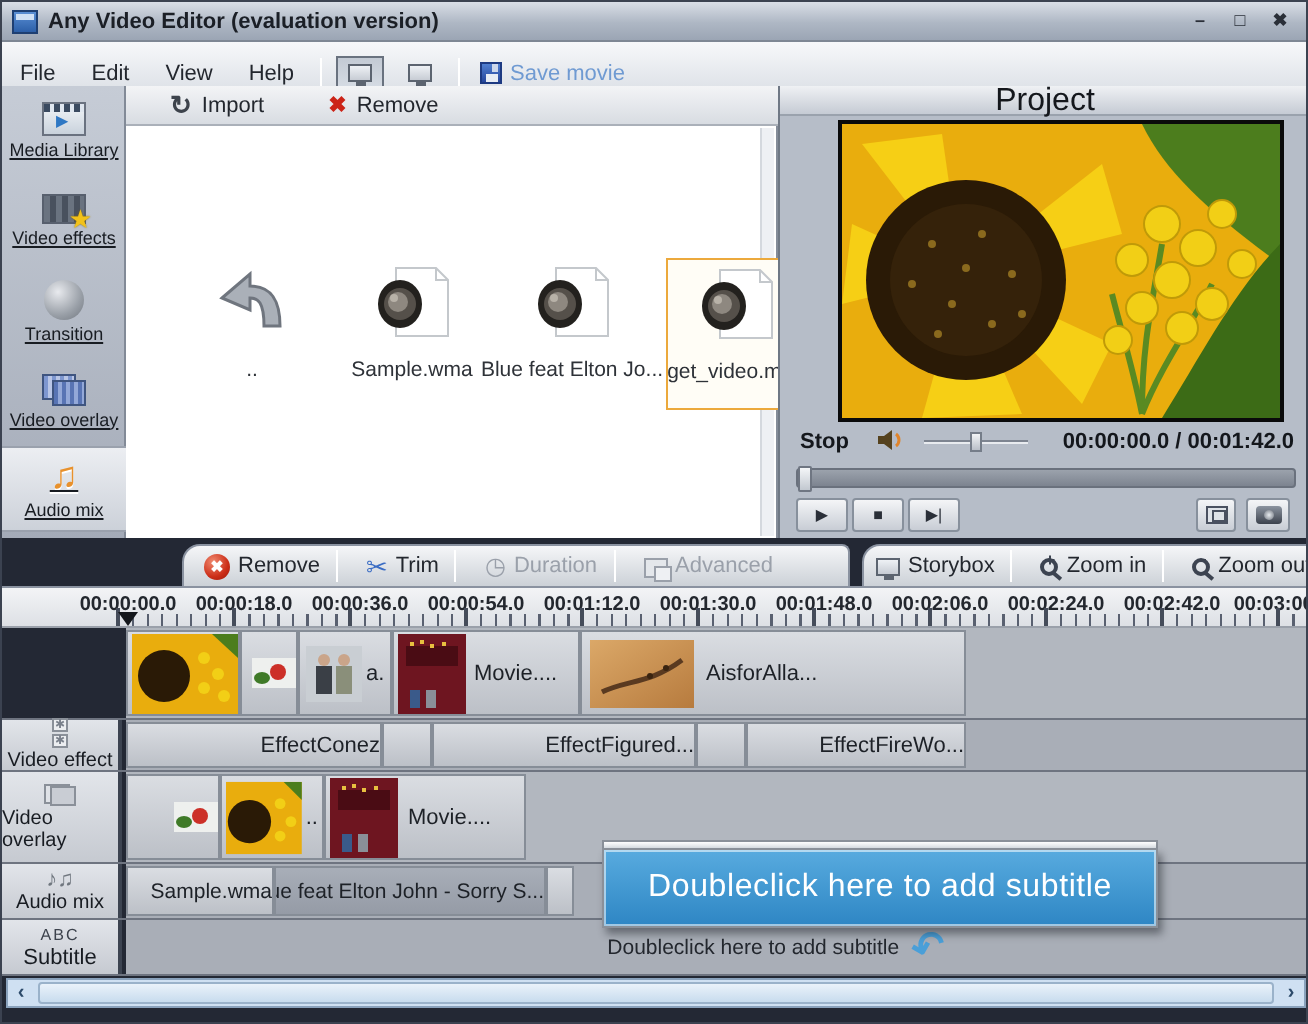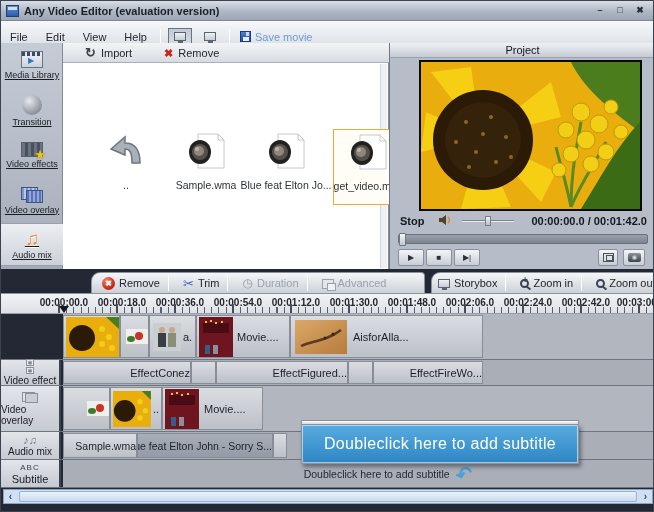--- a/index.html
+++ b/index.html
@@ -57,21 +57,21 @@
   .browser{left:62px;top:62px;width:326px;height:206px;background:#ffffff;border-right:1px solid #848c99;}
   .vscroll{position:absolute;right:1px;top:1px;width:7px;height:204px;background:#eef0f4;border-left:1px solid #d4d8de;}
   .fitem{position:absolute;top:66px;width:70px;height:76px;display:flex;flex-direction:column;align-items:center;font-size:10.5px;color:#2e3238;}
   .fitem .fic{width:44px;height:44px;display:flex;align-items:center;justify-content:center;}
   .fitem.sel{border:1px solid #eca93c;background:#fffdf6;}
   .flabel{margin-top:6px;white-space:nowrap;}
 
   
   .project{left:388px;top:42px;width:266px;height:226px;background:#b6bdc8;border-left:1px solid #6f7885;}
   .phead{position:absolute;left:0;top:0;width:100%;height:15px;background:linear-gradient(#eff1f4,#c5cbd4);
-         border-bottom:1px solid #9aa2ad;text-align:center;font-size:11px;color:#14171c;line-height:15px;}
+         border-bottom:1px solid #9aa2ad;text-align:center;font-size:16px;color:#14171c;line-height:15px;}
   .preview{position:absolute;left:29px;top:17px;width:223px;height:151px;background:#000;border:2px solid #0a0a0a;}
   .statrow{position:absolute;left:0;top:170px;width:100%;height:16px;display:flex;align-items:center;font-size:11px;font-weight:bold;color:#14171c;}
   .vol{position:relative;width:52px;height:12px;margin-left:10px;}
   .vol .groove{position:absolute;left:0;right:0;top:5px;height:2px;background:#7d8490;border-bottom:1px solid #e8ebef;}
   .vol .handle{position:absolute;left:23px;top:1px;width:6px;height:10px;background:linear-gradient(#f2f4f6,#b9bfc8);border:1px solid #757d89;}
   .seek{position:absolute;left:8px;top:191px;width:250px;height:10px;background:linear-gradient(#9ba2ac,#7d8490);border:1px solid #6a717d;border-radius:2px;}
   .seek .handle{position:absolute;left:0px;top:-2px;width:7px;height:13px;background:linear-gradient(#f4f6f8,#c2c8d0);border:1px solid #6f7682;border-radius:1px;}
   .pbtn{width:26px;height:17px;margin-right:2px;background:linear-gradient(#f4f5f7,#c8cdd5);border:1px solid #87909c;border-radius:2px;
         font-size:8px;color:#2a2f38;display:flex;align-items:center;justify-content:center;}
   .fsq{width:11px;height:9px;border:1px solid #4a5160;position:relative;background:#dfe3e8;}
@@ -166,26 +166,26 @@
       <span class="savetxt">Save movie</span>
     </span>
   </div>
 
   <div class="abs sidebar">
     <div class="sitem">
       <span class="icon-ml"></span>
       <span>Media Library</span>
     </div>
     <div class="sitem">
+      <span class="icon-fx"></span>
+      <span>Video effects</span>
+    </div>
+    <div class="sitem">
       <span class="icon-tr"></span>
       <span>Transition</span>
-    </div>
-    <div class="sitem">
-      <span class="icon-fx"></span>
-      <span>Video effects</span>
     </div>
     <div class="sitem">
       <span class="icon-ov"></span>
       <span>Video overlay</span>
     </div>
     <div class="sitem sel" style="height:43px">
       <span class="icon-am">♫</span>
       <span>Audio mix</span>
     </div>
   </div>

